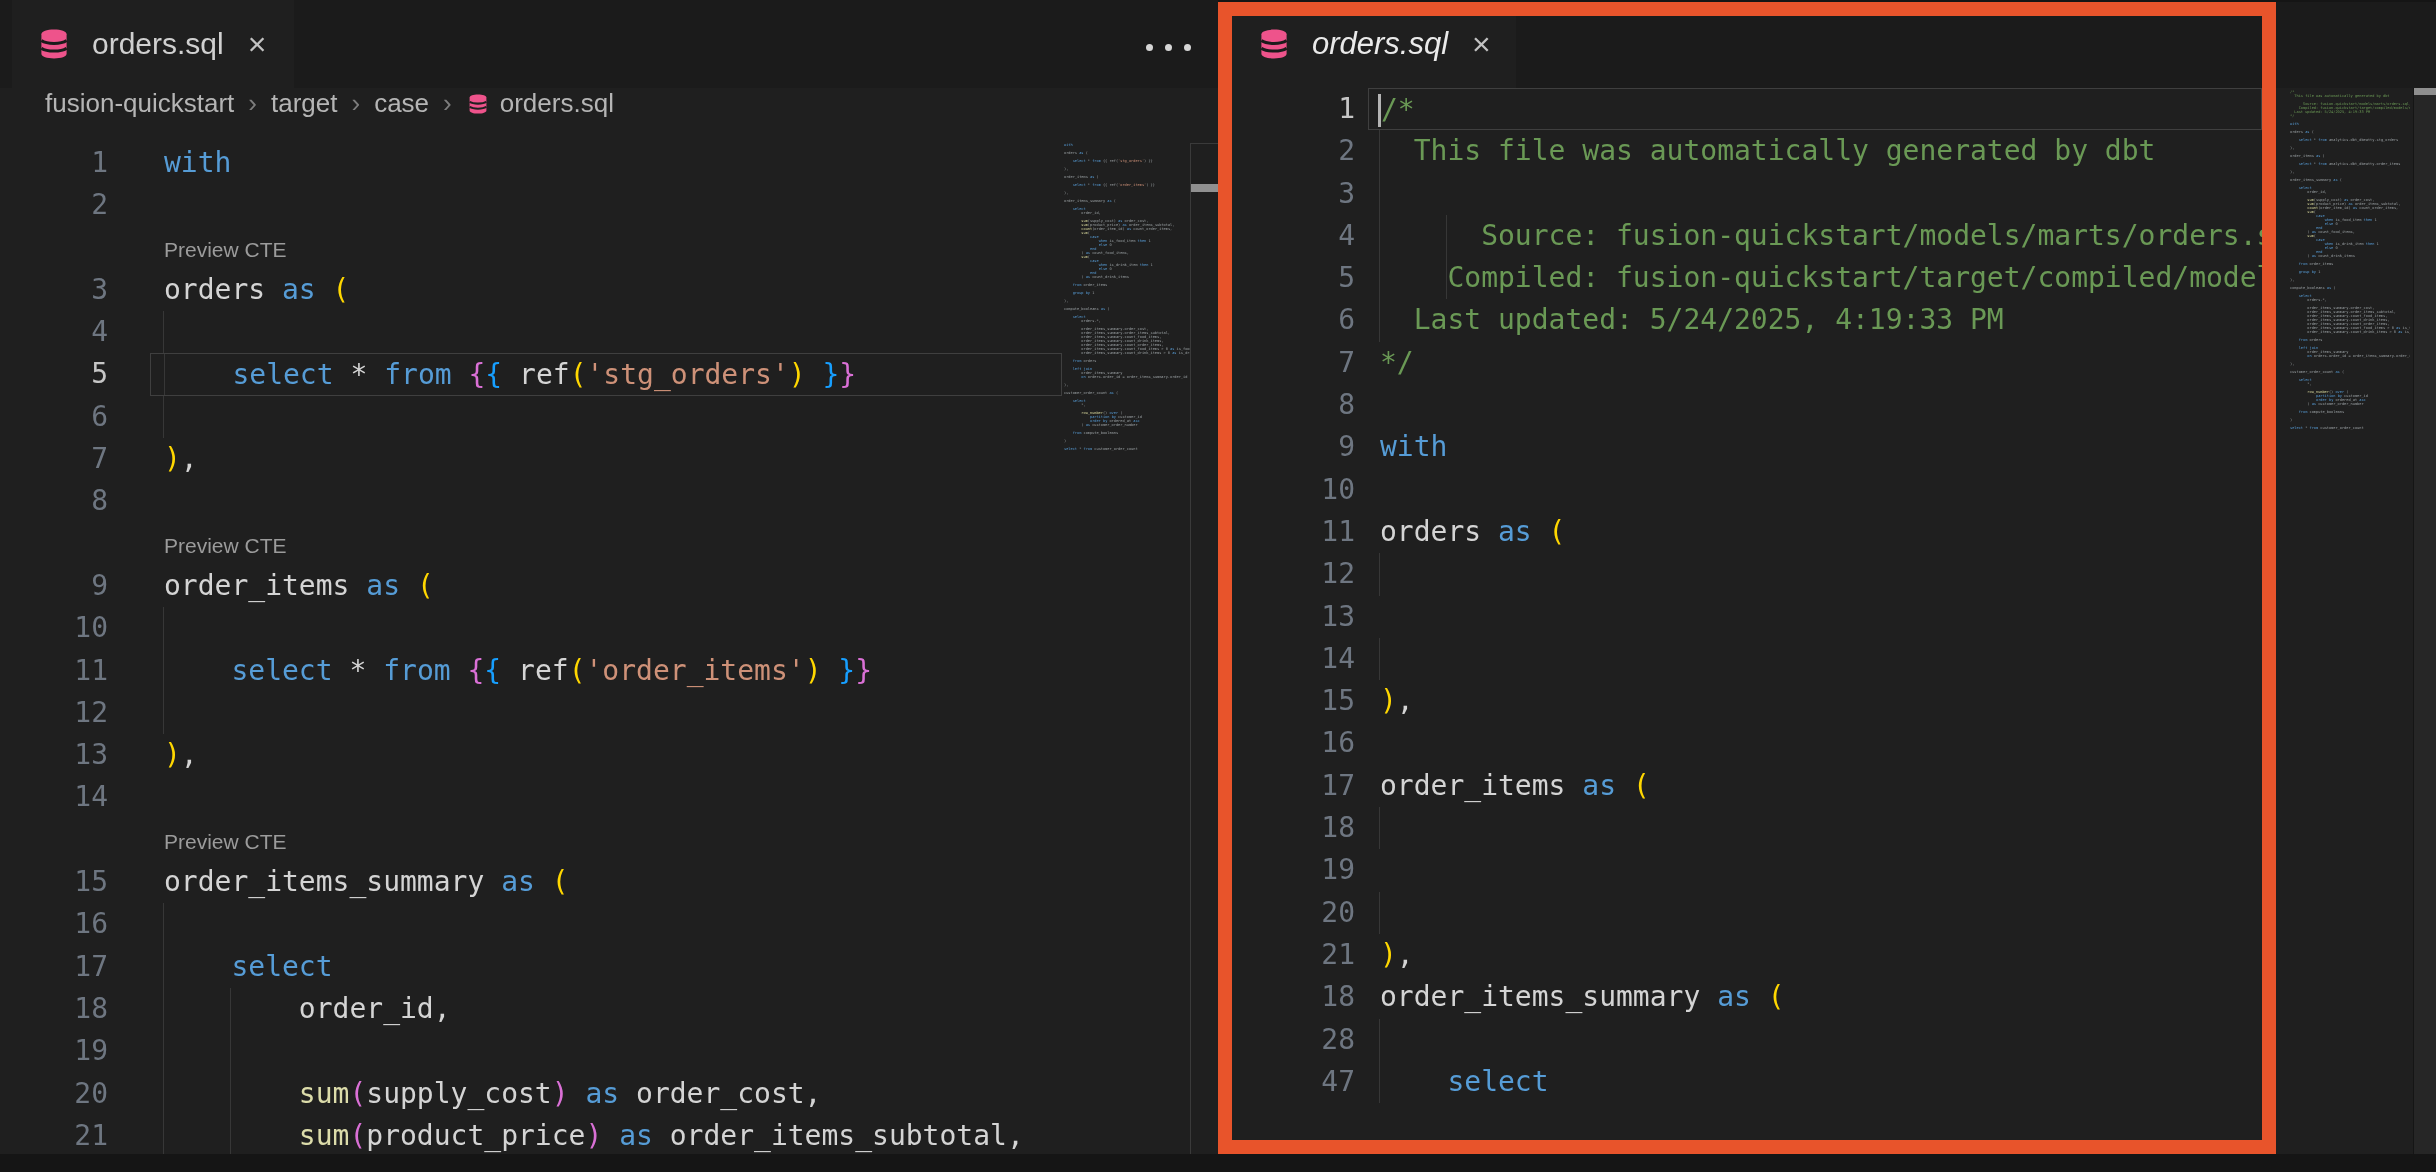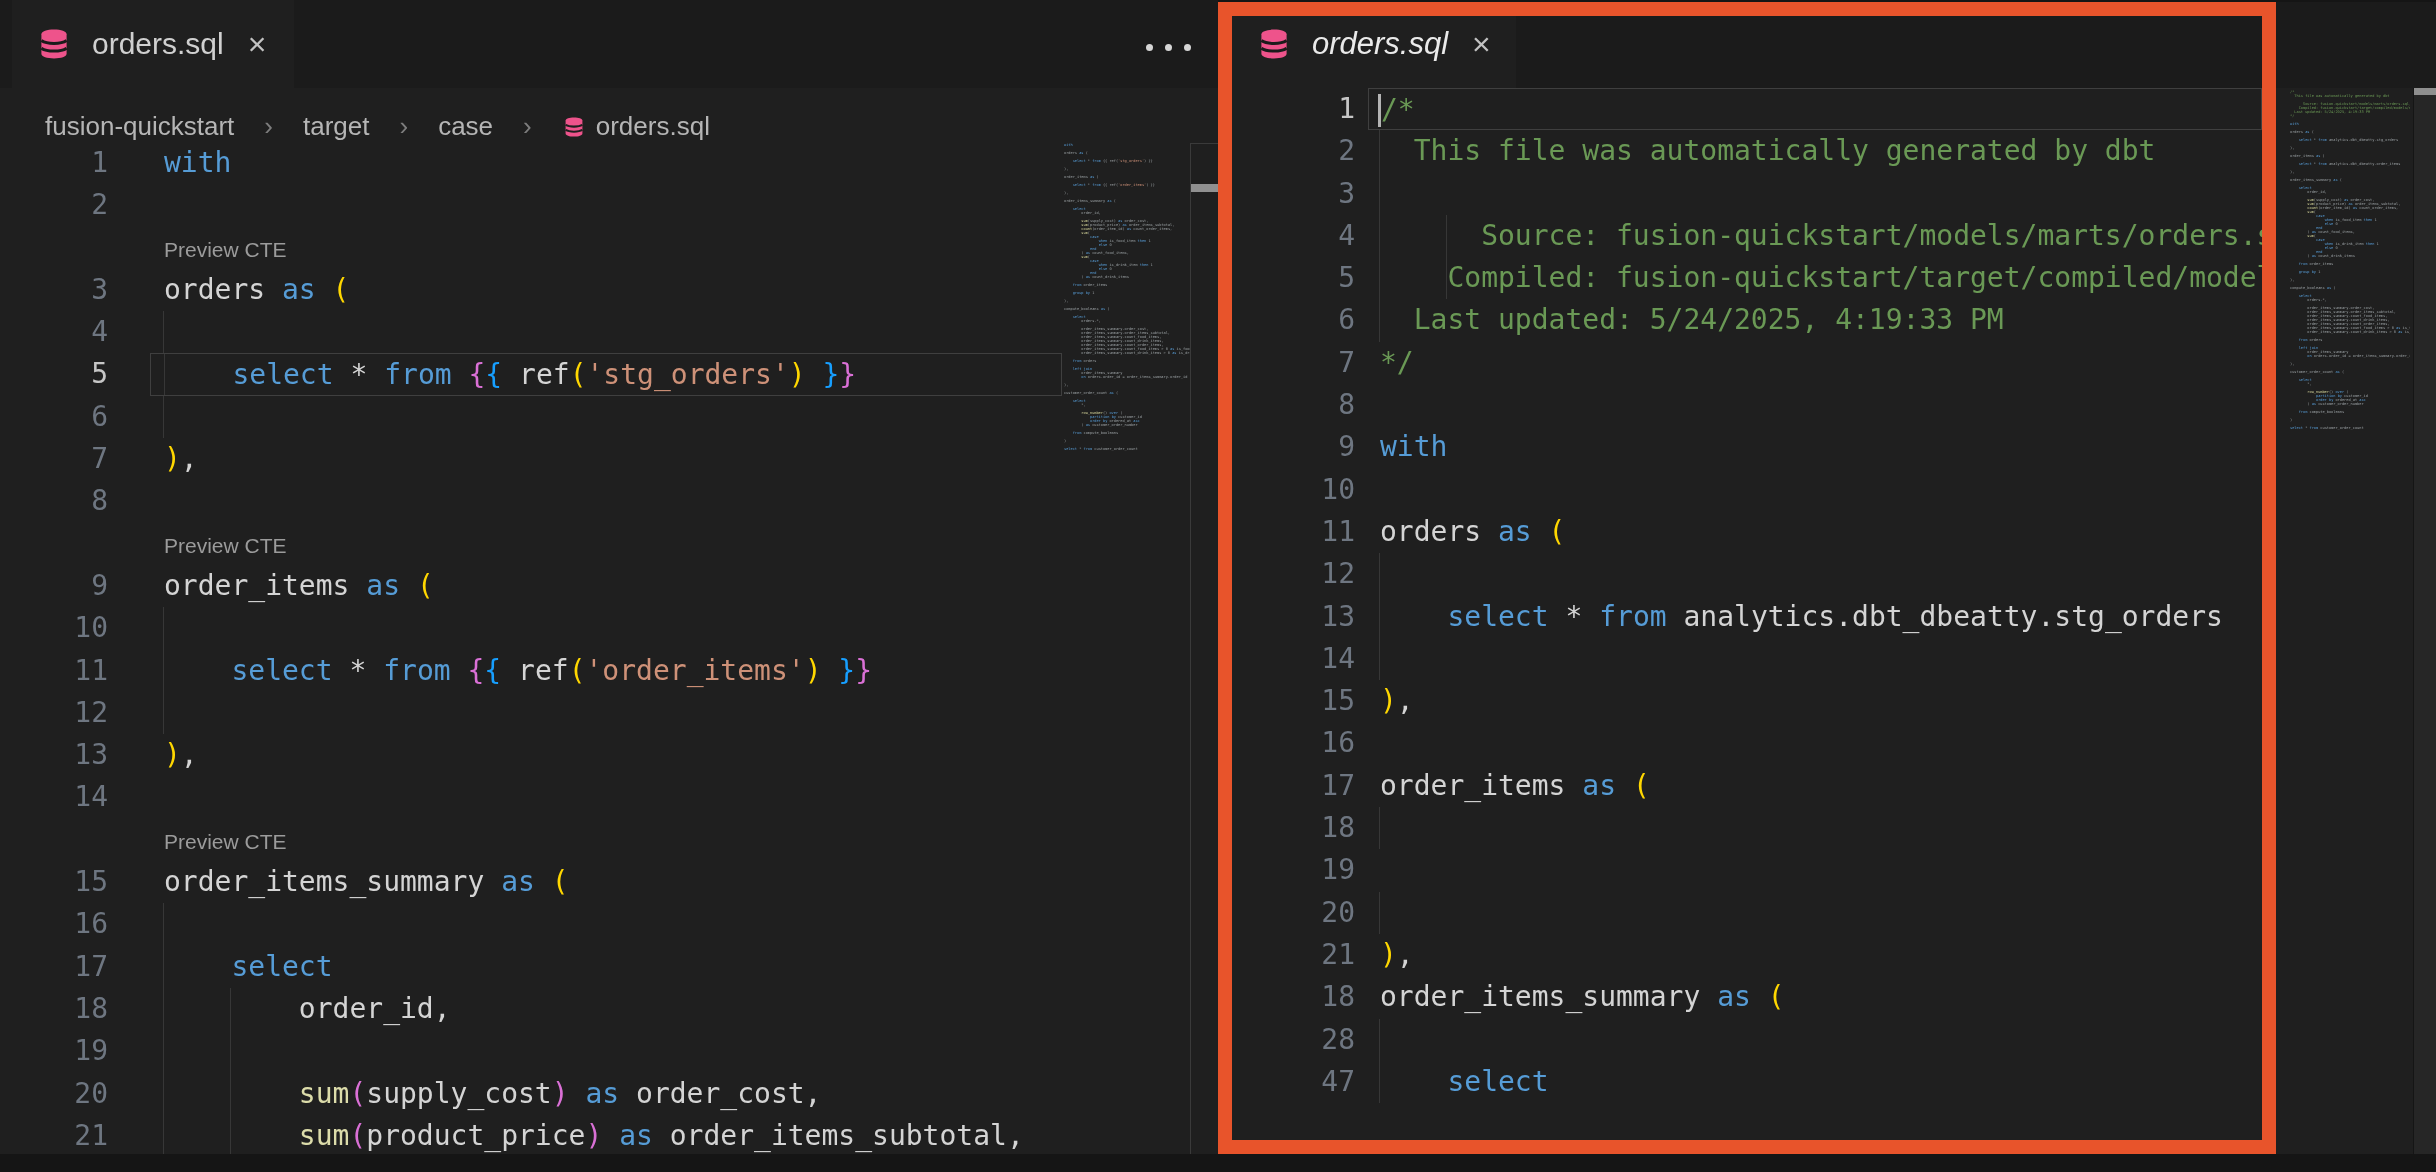--- a/index.html
+++ b/index.html
@@ -17,22 +17,22 @@
   .tab-label{font-size:30px;color:#d0d0d0;margin-left:20px;white-space:nowrap;}
   #right-tab .tab-label{font-style:italic;color:#eaeaea;font-size:31px;}
   .tab-close{font-size:32px;color:#c2c2c2;margin-left:24px;line-height:1;}
   .dbicon{width:36px;height:36px;flex:none;}
   .dots{position:absolute;display:flex;gap:12px;cursor:pointer;}
   .dots i{width:7px;height:7px;border-radius:50%;background:#d6d6d6;}
   #left-actions{left:1146px;top:44px;}
 
   
   #breadcrumb{position:absolute;left:0;top:88px;width:1218px;height:54px;background:#1f1f1f;
-              display:flex;align-items:flex-end;padding-left:45px;box-sizing:border-box;
-              font-size:26px;color:#b5b5b5;white-space:nowrap;gap:16px;}
+              display:flex;align-items:flex-start;padding-left:45px;box-sizing:border-box;
+              font-size:26px;color:#b5b5b5;white-space:nowrap;}
   #breadcrumb .sep{color:#7d7d7d;margin:0 14px;font-size:26px;}
   #breadcrumb .crumb{cursor:pointer;}
   #breadcrumb .dbicon-sm{width:24px;height:24px;margin-right:10px;}
   #breadcrumb .file{display:flex;align-items:center;}
 
   
   .editor{position:absolute;background:#1f1f1f;overflow:hidden;}
   #left-editor{left:0;top:142px;width:1218px;height:1012px;}
   #right-editor{left:1218px;top:88px;width:1058px;height:1066px;}
   .crow{display:flex;height:42.3px;line-height:42.3px;font-family:"DejaVu Sans Mono",monospace;
@@ -246,21 +246,21 @@
       <div class="crow"><span class="ln">3</span><span class="txt"><i class="g" style="left: 11px;"></i></span></div>
       <div class="crow"><span class="ln">4</span><span class="txt"><i class="g" style="left: 11px;"></i><i class="g" style="left: 78.42px;"></i><span class="tok com">      Source: fusion-quickstart/models/marts/orders.sql,</span></span></div>
       <div class="crow"><span class="ln">5</span><span class="txt"><i class="g" style="left: 11px;"></i><i class="g" style="left: 78.42px;"></i><span class="tok com">    Compiled: fusion-quickstart/target/compiled/models/ma</span></span></div>
       <div class="crow"><span class="ln">6</span><span class="txt"><i class="g" style="left: 11px;"></i><span class="tok com">  Last updated: 5/24/2025, 4:19:33 PM</span></span></div>
       <div class="crow"><span class="ln">7</span><span class="txt"><span class="tok com">*/</span></span></div>
       <div class="crow"><span class="ln">8</span><span class="txt"></span></div>
       <div class="crow"><span class="ln">9</span><span class="txt"><span class="tok kw">with</span></span></div>
       <div class="crow"><span class="ln">10</span><span class="txt"></span></div>
       <div class="crow"><span class="ln">11</span><span class="txt"><span class="tok">orders </span><span class="tok kw">as</span><span class="tok"> </span><span class="tok b1">(</span></span></div>
       <div class="crow"><span class="ln">12</span><span class="txt"><i class="g" style="left: 11px;"></i></span></div>
-      <div class="crow"><span class="ln">13</span><span class="txt"><i class="g" style="left: 11px;"></i><span class="tok">    </span><span class="tok kw">select</span><span class="tok"> * </span><span class="tok kw">from</span><span class="tok"> analytics.dbt_dbeatty.stg_orders</span></span></div>
+      <div class="crow"><span class="ln">13</span></div>
       <div class="crow"><span class="ln">14</span><span class="txt"><i class="g" style="left: 11px;"></i></span></div>
       <div class="crow"><span class="ln">15</span><span class="txt"><span class="tok b1">)</span><span class="tok">,</span></span></div>
       <div class="crow"><span class="ln">16</span><span class="txt"></span></div>
       <div class="crow"><span class="ln">17</span><span class="txt"><span class="tok">order_items </span><span class="tok kw">as</span><span class="tok"> </span><span class="tok b1">(</span></span></div>
       <div class="crow"><span class="ln">18</span><span class="txt"><i class="g" style="left: 11px;"></i></span></div>
       <div class="crow"><span class="ln">19</span></div>
       <div class="crow"><span class="ln">20</span><span class="txt"><i class="g" style="left: 11px;"></i></span></div>
       <div class="crow"><span class="ln">21</span><span class="txt"><span class="tok b1">)</span><span class="tok">,</span></span></div>
       <div class="crow"><span class="ln">18</span><span class="txt"><span class="tok">order_items_summary </span><span class="tok kw">as</span><span class="tok"> </span><span class="tok b1">(</span></span></div>
       <div class="crow"><span class="ln">28</span><span class="txt"><i class="g" style="left: 11px;"></i></span></div>

